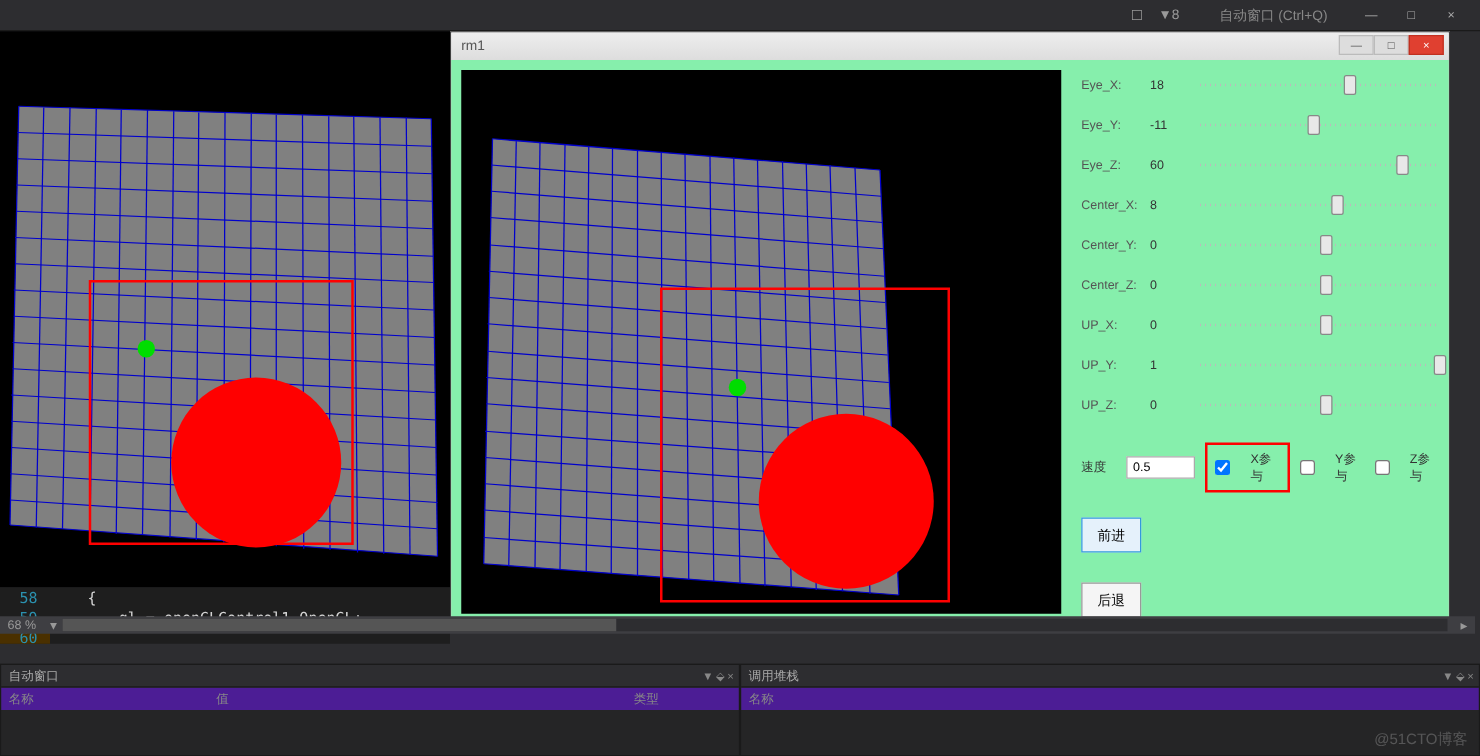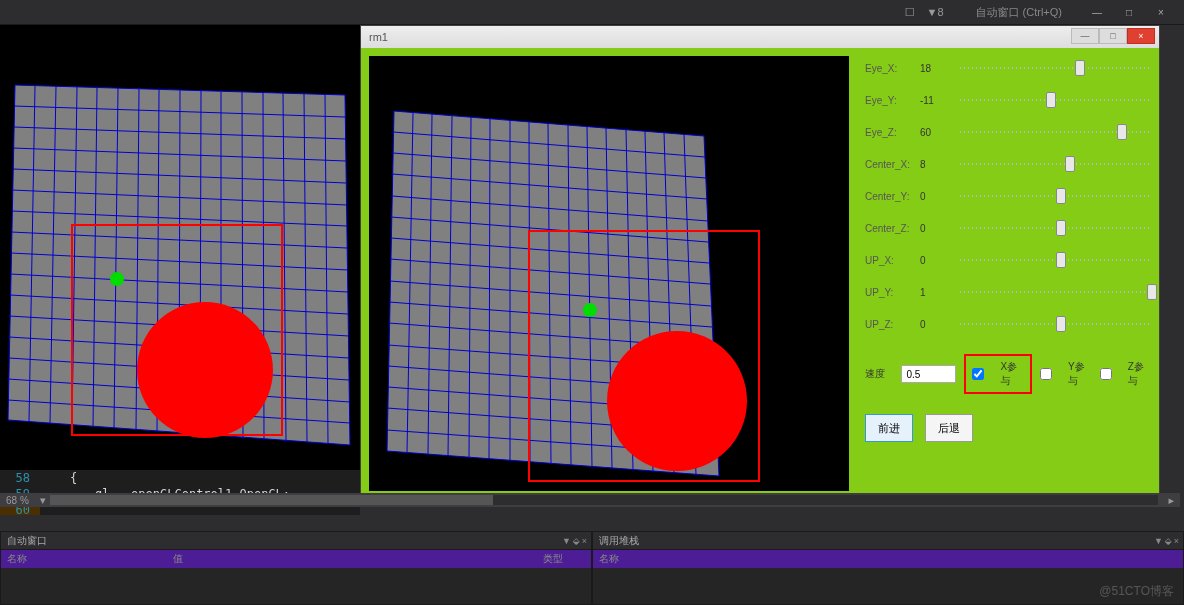--- a/index.html
+++ b/index.html
@@ -15,39 +15,39 @@
 .main { position: relative; height: 470px; }
 
 .opengl-view { position: absolute; left: 0; top: 0; width: 360px; height: 445px; background: #000; }
 
 .form-window { position: absolute; left: 360px; top: 0; width: 800px; height: 470px; background: #f0f0f0; border: 1px solid #404040; }
 .form-titlebar { height: 22px; background: linear-gradient(#eee,#ddd); display: flex; align-items: center; padding: 0 8px; font-size: 11px; color: #555; position: relative; }
 .form-winbtns { position: absolute; right: 4px; top: 2px; display: flex; gap: 0; }
 .form-winbtns span { width: 28px; height: 16px; display: flex; align-items: center; justify-content: center; font-size: 9px; background: #ddd; border: 1px solid #bbb; }
 .form-winbtns .close { background: #e04030; color: #fff; border: 1px solid #c03020; }
 
-.form-body { display: flex; height: 448px; background: #84cc16; }
+.form-body { display: flex; height: 448px; background: #86efac; }
 .gl-right { width: 480px; height: 435px; margin: 8px; background: #000; position: relative; }
 
 .controls { flex: 1; padding: 10px 8px; font-size: 10px; color: #333; }
 .slider-row { display: flex; align-items: center; margin-bottom: 12px; height: 20px; }
 .slider-row label { width: 55px; color: #555; }
 .slider-row .val { width: 30px; }
 .slider-row .track { flex: 1; height: 16px; position: relative; margin-left: 10px; }
 .slider-row .track::before { content: ""; position: absolute; left: 0; right: 0; top: 7px; height: 2px; background: repeating-linear-gradient(90deg,#bbb 0,#bbb 1px,transparent 1px,transparent 4px); }
 .slider-row .thumb { position: absolute; width: 10px; height: 16px; background: #e8e8e8; border: 1px solid #888; border-radius: 2px; top: 0; }
 
 .speed-row { display: flex; align-items: center; margin-top: 20px; gap: 8px; }
 .speed-row label { width: 30px; }
 .speed-row input { width: 55px; height: 18px; border: 1px solid #aaa; padding: 0 4px; font-size: 10px; }
 .check { display: flex; align-items: center; gap: 16px; }
 .check input { width: 12px; height: 12px; }
 .highlight-box { border: 2px solid #f00; padding: 4px 6px; }
 
-.btn-row { margin-top: 20px; display: flex; gap: 12px; }
+.btn-row { margin-top: 20px; display: flex; gap: 24px; flex-direction: column; }
 .btn-row button { width: 48px; height: 28px; background: #f5f5f5; border: 1px solid #999; font-size: 11px; cursor: pointer; }
 
 .code-area { position: absolute; left: 0; top: 445px; height: 45px; width: 360px; background: #1e1e1e; overflow: hidden; font-family: Consolas, monospace; font-size: 12px; }
 .code-line { display: flex; height: 16px; line-height: 16px; }
 .code-line .ln { width: 40px; text-align: right; padding-right: 10px; color: #2b91af; }
 .code-line .c { color: #d4d4d4; }
 
 .scrollbar { position: absolute; left: 0; bottom: 98px; width: 1180px; height: 14px; background: #3e3e42; display: flex; align-items: center; }
 .zoom { font-size: 10px; padding: 0 6px; color: #999; width: 40px; }
 .scroll-track { flex: 1; height: 10px; background: #2d2d30; margin: 0 4px; position: relative; }
@@ -304,21 +304,21 @@
         <span>自动窗口</span>
       <div class="pbtns">
           <span>▼</span>
           <span>⬙</span>
           <span>×</span>
         </div>
     </div>
     <div class="panel-header">
       <span>名称</span>
       <span style="margin-left:120px">值</span>
-      <span style="margin-left:auto;padding-right:28px">类型</span>
+      <span style="margin-left:auto;padding-right:64px">类型</span>
     </div>
     <div class="panel-body"></div>
   </div>
   <div class="panel">
     <div class="panel-tab">
         <span>调用堆栈</span>
       <div class="pbtns">
           <span>▼</span>
           <span>⬙</span>
           <span>×</span>

